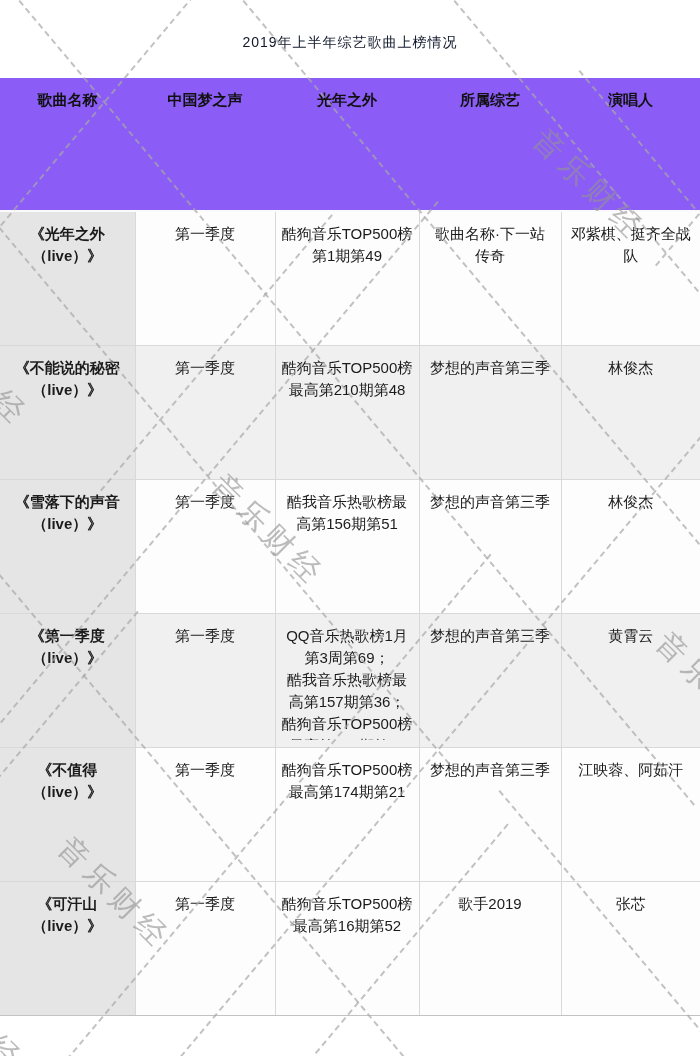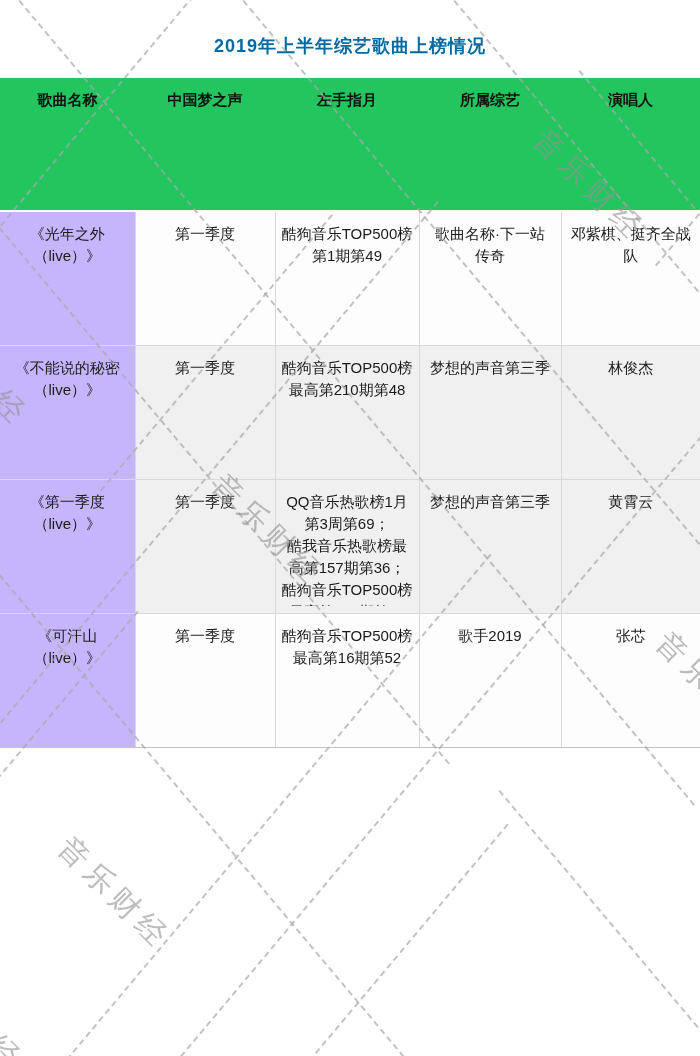--- a/index.html
+++ b/index.html
@@ -7,45 +7,45 @@
     position:relative;
     width:700px; height:1056px;
     background:#ffffff;
     overflow:hidden;
     font-family:"Liberation Sans","DejaVu Sans",sans-serif;
     color:#1b1b1b;
     margin:0 auto;
   }
   .title {
     position:absolute; top:34px; left:0; width:100%;
-    text-align:center; font-size:18px; font-weight:bold;
-    letter-spacing:1px; color:#0369a1;
+    text-align:center; font-size:14px; font-weight:normal;
+    letter-spacing:1px; color:#0f172a;
   }
   table.chart {
     position:absolute; top:78px; left:0;
     width:700px; border-collapse:collapse; table-layout:fixed;
   }
   table.chart th {
-    height:119px; background:#22c55e;
+    height:119px; background:#8b5cf6;
     vertical-align:top; padding:13px 4px 0;
     font-size:15px; font-weight:bold; text-align:center;
     border:none; border-bottom:2px solid #fafafa;
     color:#111111;
   }
   table.chart td {
     height:122px; vertical-align:top;
     padding:11px 6px 0; text-align:center;
     font-size:15px; line-height:22px;
     border:1px solid #d9d9d9;
     color:#1b1b1b;
   }
   table.chart td:first-child { border-left:none; }
   table.chart td:last-child  { border-right:none; }
   tbody tr:last-child td { border-bottom:1px solid #c2c2c2; }
-  td.song { background:#c4b5fd; font-weight:normal; }
+  td.song { background:#e5e5e5; font-weight:bold; }
   tr.row-odd  td:not(.song) { background:#fdfdfd; }
   tr.row-even td:not(.song) { background:#f0f0f0; }
   .clip {
     max-height:115px; overflow:hidden;
     white-space:pre-line;
   }
   
   .wm {
     position:absolute; left:0; top:0; width:700px; height:1056px;
     pointer-events:none; z-index:6; overflow:hidden;
@@ -76,21 +76,21 @@
       <col style="width:135px">
         <col style="width:140px">
         <col style="width:144px">
         <col style="width:142px">
         <col style="width:139px">
     </colgroup>
     <thead>
       <tr>
         <th>歌曲名称</th>
         <th>中国梦之声</th>
-        <th>左手指月</th>
+        <th>光年之外</th>
         <th>所属综艺</th>
         <th>演唱人</th>
       </tr>
     </thead>
     <tbody>
       <tr class="row-odd">
         <td class="song">
             <div class="clip">《光年之外
 （live）》</div>
           </td>
@@ -114,20 +114,39 @@
         <td class="song">
             <div class="clip">《不能说的秘密
 （live）》</div>
           </td>
         <td>
             <div class="clip">第一季度</div>
           </td>
         <td>
             <div class="clip">酷狗音乐TOP500榜
 最高第210期第48</div>
+          </td>
+        <td>
+            <div class="clip">梦想的声音第三季</div>
+          </td>
+        <td>
+            <div class="clip">林俊杰</div>
+          </td>
+      </tr>
+      <tr class="row-odd">
+        <td class="song">
+            <div class="clip">《雪落下的声音
+（live）》</div>
+          </td>
+        <td>
+            <div class="clip">第一季度</div>
+          </td>
+        <td>
+            <div class="clip">酷我音乐热歌榜最
+高第156期第51</div>
           </td>
         <td>
             <div class="clip">梦想的声音第三季</div>
           </td>
         <td>
             <div class="clip">林俊杰</div>
           </td>
       </tr>
       <tr class="row-even">
         <td class="song">
@@ -143,20 +162,38 @@
 酷我音乐热歌榜最
 高第157期第36；
 酷狗音乐TOP500榜
 最高第130期第11</div>
           </td>
         <td>
             <div class="clip">梦想的声音第三季</div>
           </td>
         <td>
             <div class="clip">黄霄云</div>
+          </td>
+      </tr>
+      <tr class="row-odd">
+        <td class="song">
+            <div class="clip">《不值得（live）》</div>
+          </td>
+        <td>
+            <div class="clip">第一季度</div>
+          </td>
+        <td>
+            <div class="clip">酷狗音乐TOP500榜
+最高第174期第21</div>
+          </td>
+        <td>
+            <div class="clip">梦想的声音第三季</div>
+          </td>
+        <td>
+            <div class="clip">江映蓉、阿茹汗</div>
           </td>
       </tr>
       <tr class="row-odd">
         <td class="song">
             <div class="clip">《可汗山（live）》</div>
           </td>
         <td>
             <div class="clip">第一季度</div>
           </td>
         <td>

